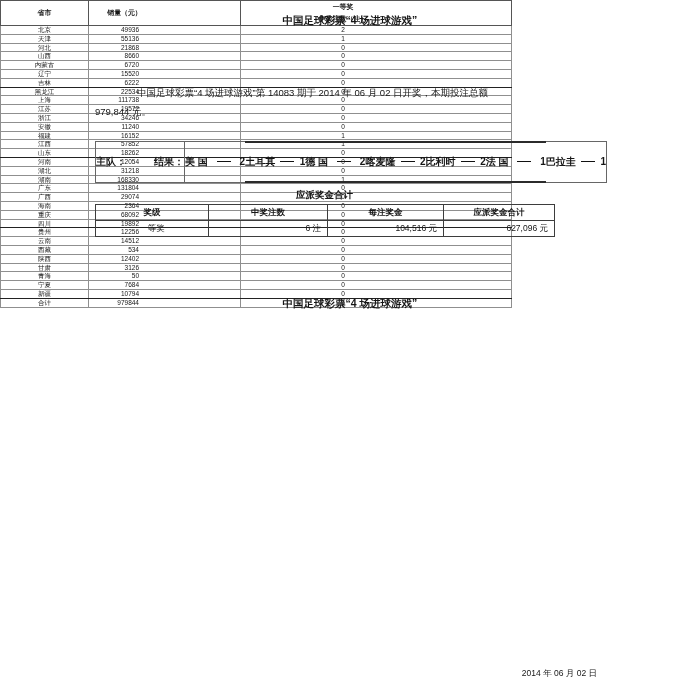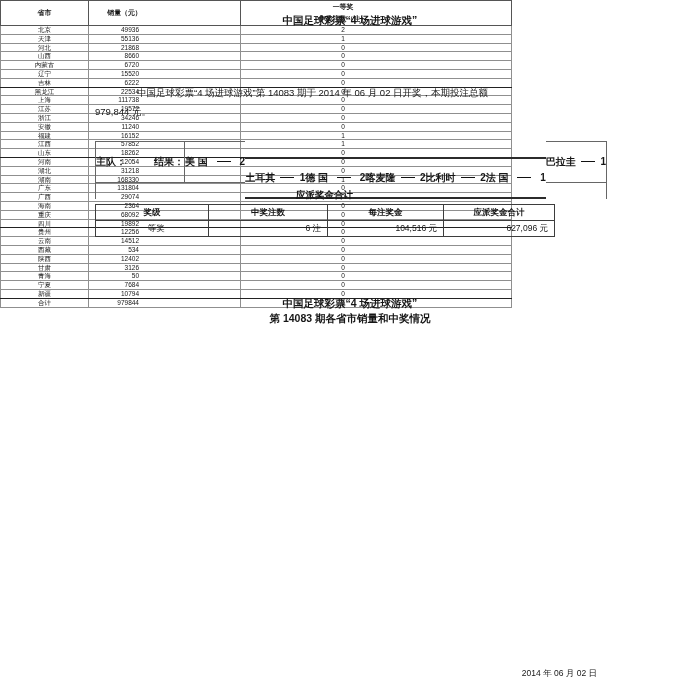--- a/index.html
+++ b/index.html
@@ -15,21 +15,21 @@
   #para2{top:261px;left:137px;}
 
   
   #match-table{top:141px;left:95px;width:510px;display:flex;
                border-left:1px solid #666;border-right:1px solid #666;}
   .mt-cell{box-sizing:border-box;height:42px;border-top:1px solid #666;border-bottom:1px solid #666;
            display:flex;align-items:center;justify-content:space-between;
            padding:4px 0 5px;font-size:10px;font-weight:bold;}
   .mt-label{width:89px;border-right:1px solid #666;align-items:center;}
   .mt-col{flex:1;}
-  .mt-col.thick{border-top:2px solid #2b2b2b;border-bottom:2px solid #2b2b2b;margin-top:16px;}
+  .mt-col.thick{border-top:2px solid #2b2b2b;border-bottom:2px solid #2b2b2b;}
   .mt-dash{width:14px;height:0;border-top:1.5px solid #111;}
 
   
   #prize-heading{top:189px;left:95px;width:459px;text-align:center;font-weight:bold;font-size:9.5px;}
   #prize-table{top:204px;left:95px;border-collapse:collapse;}
   #prize-table th,#prize-table td{box-sizing:border-box;border:1px solid #3d3d3d;
         font-size:8.5px;height:16px;padding:0;white-space:nowrap;}
   #prize-table th{font-weight:bold;text-align:center;}
   .pt-c0{width:113px;}
   .pt-c1{width:119px;}
@@ -129,21 +129,20 @@
         <td class="pt-c1">6 注</td>
         <td class="pt-c2">104,516 元</td>
         <td class="pt-c3">627,096 元</td>
       </tr>
     </tbody>
   </table>
 
 
   <div id="title2" class="abs title">
     <div>中国足球彩票“4 场进球游戏”</div>
-    <div>第 14083 期各省市销量和中奖情况</div>
   </div>
 
   <table id="prov-table">
     <colgroup>
         <col style="width:88px">
         <col style="width:152px">
         <col style="width:271px">
       </colgroup>
     <thead>
       <tr class="h1">

